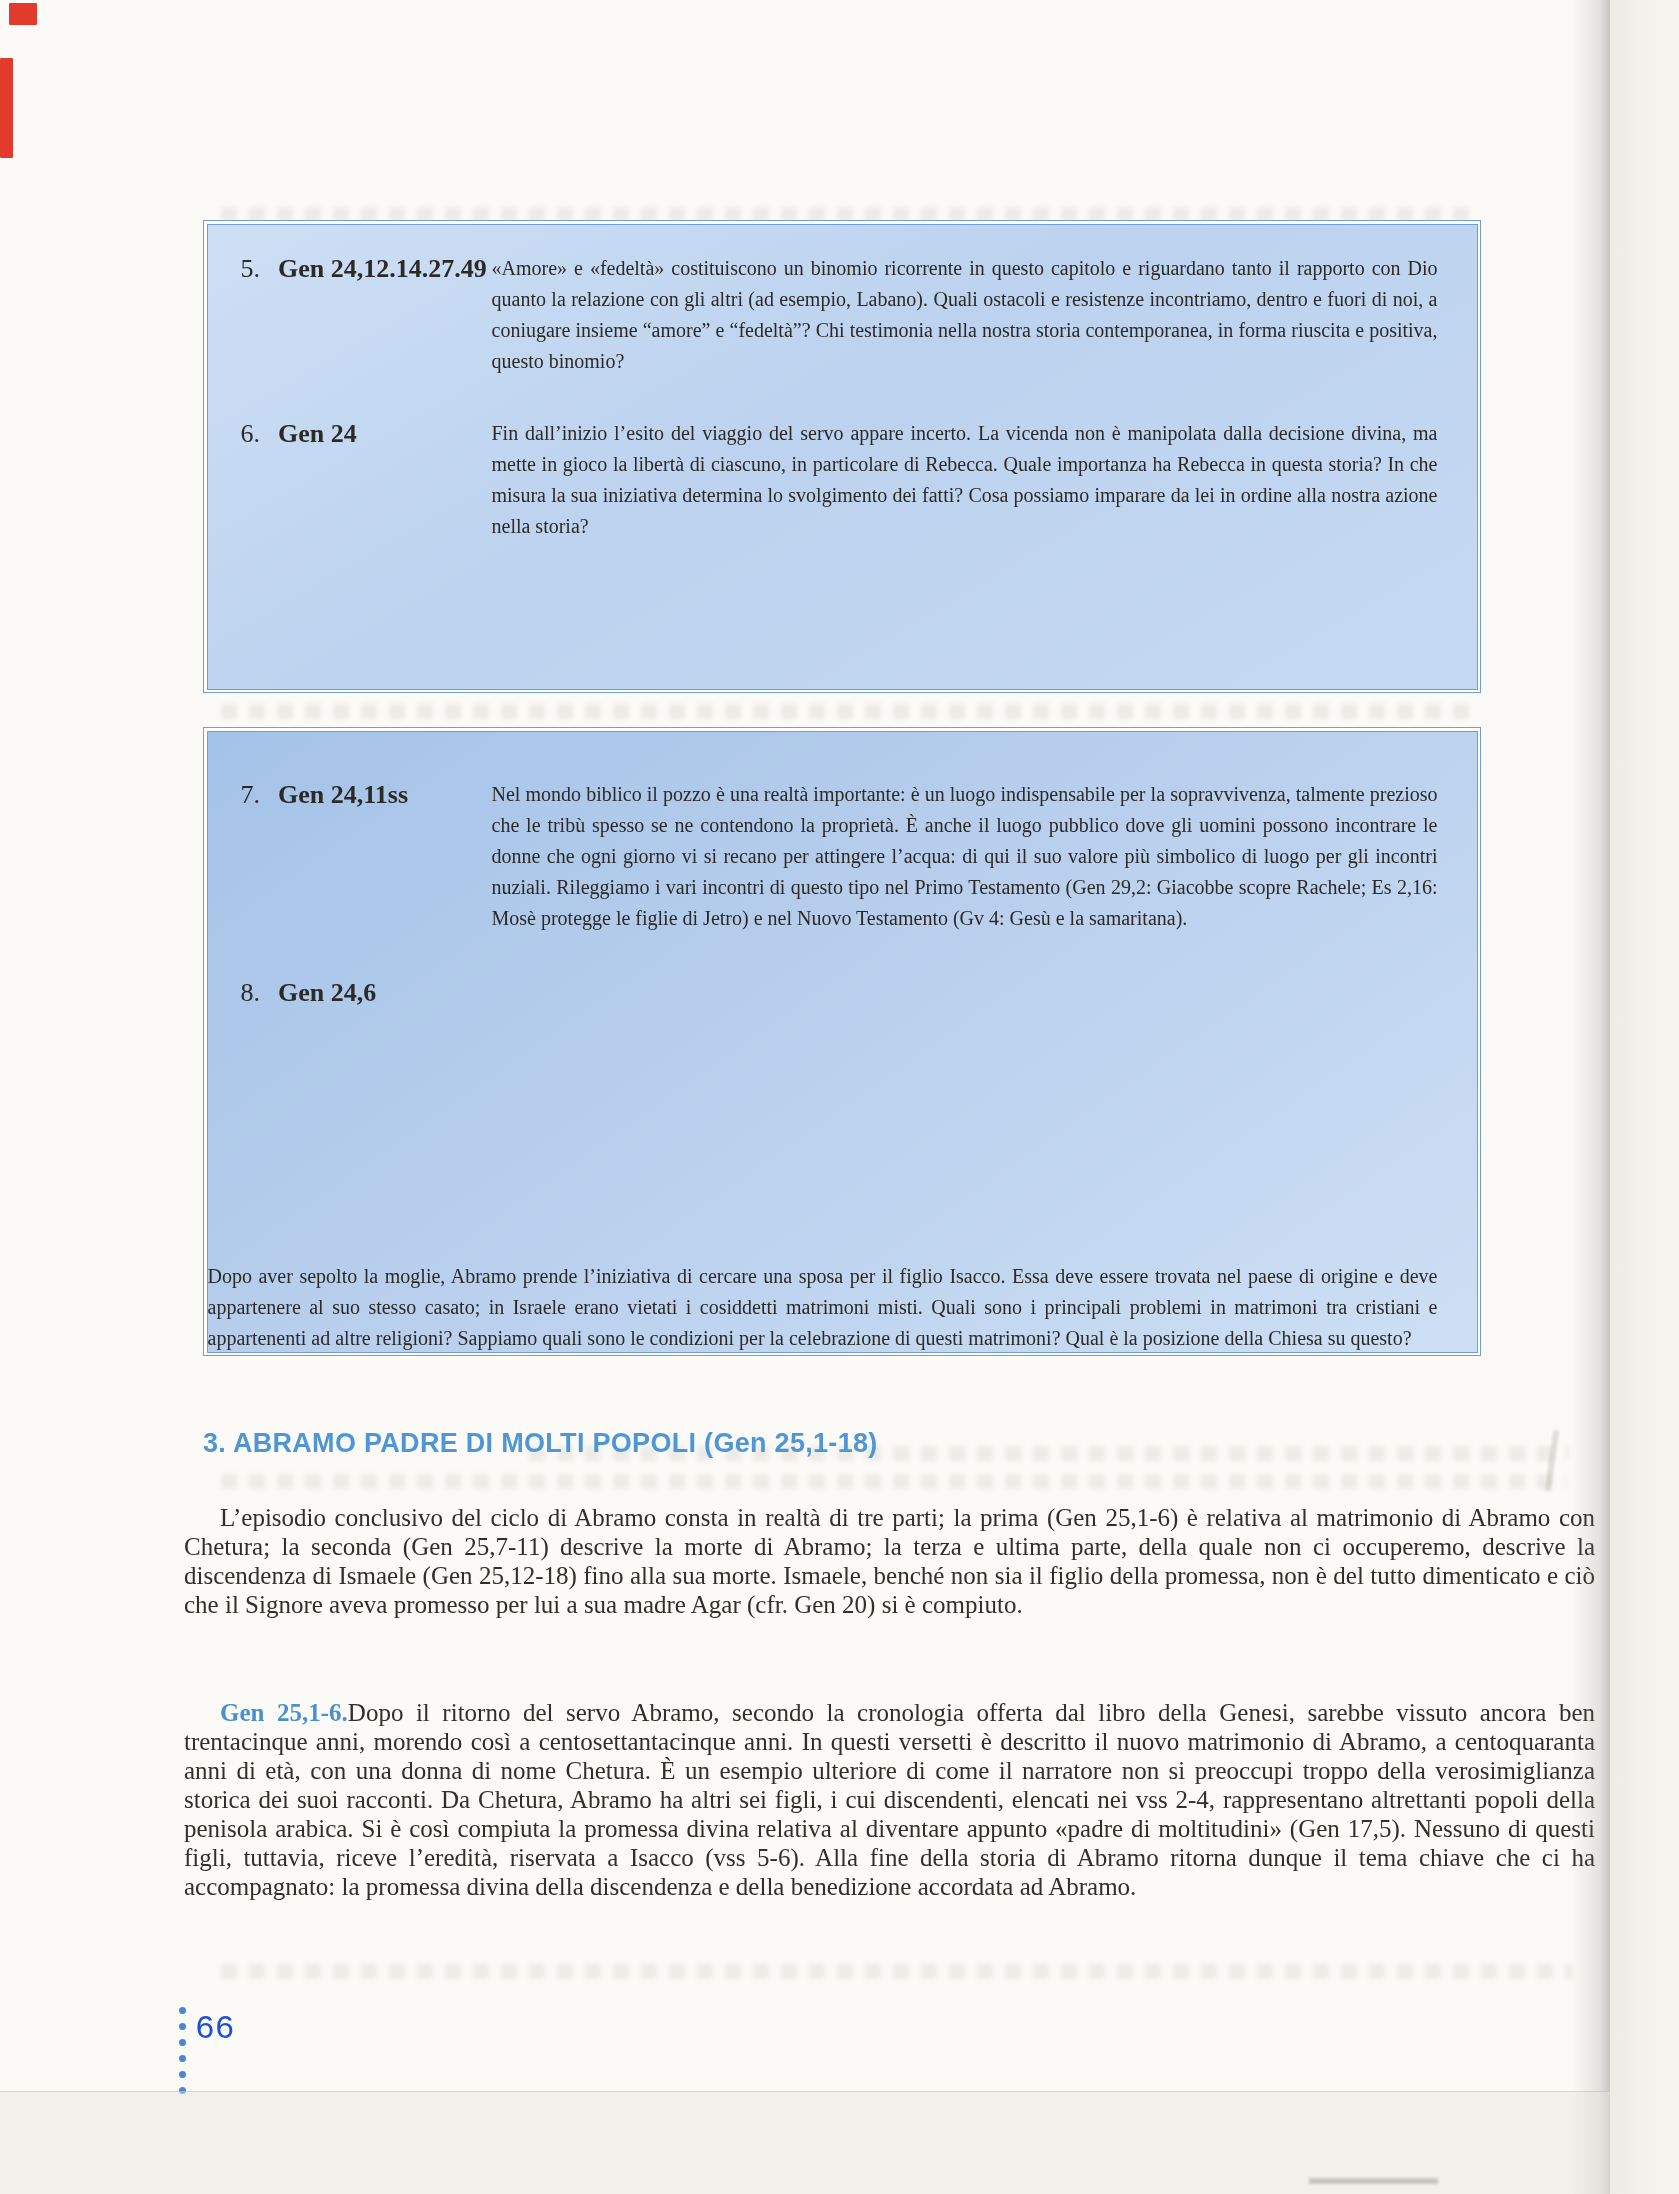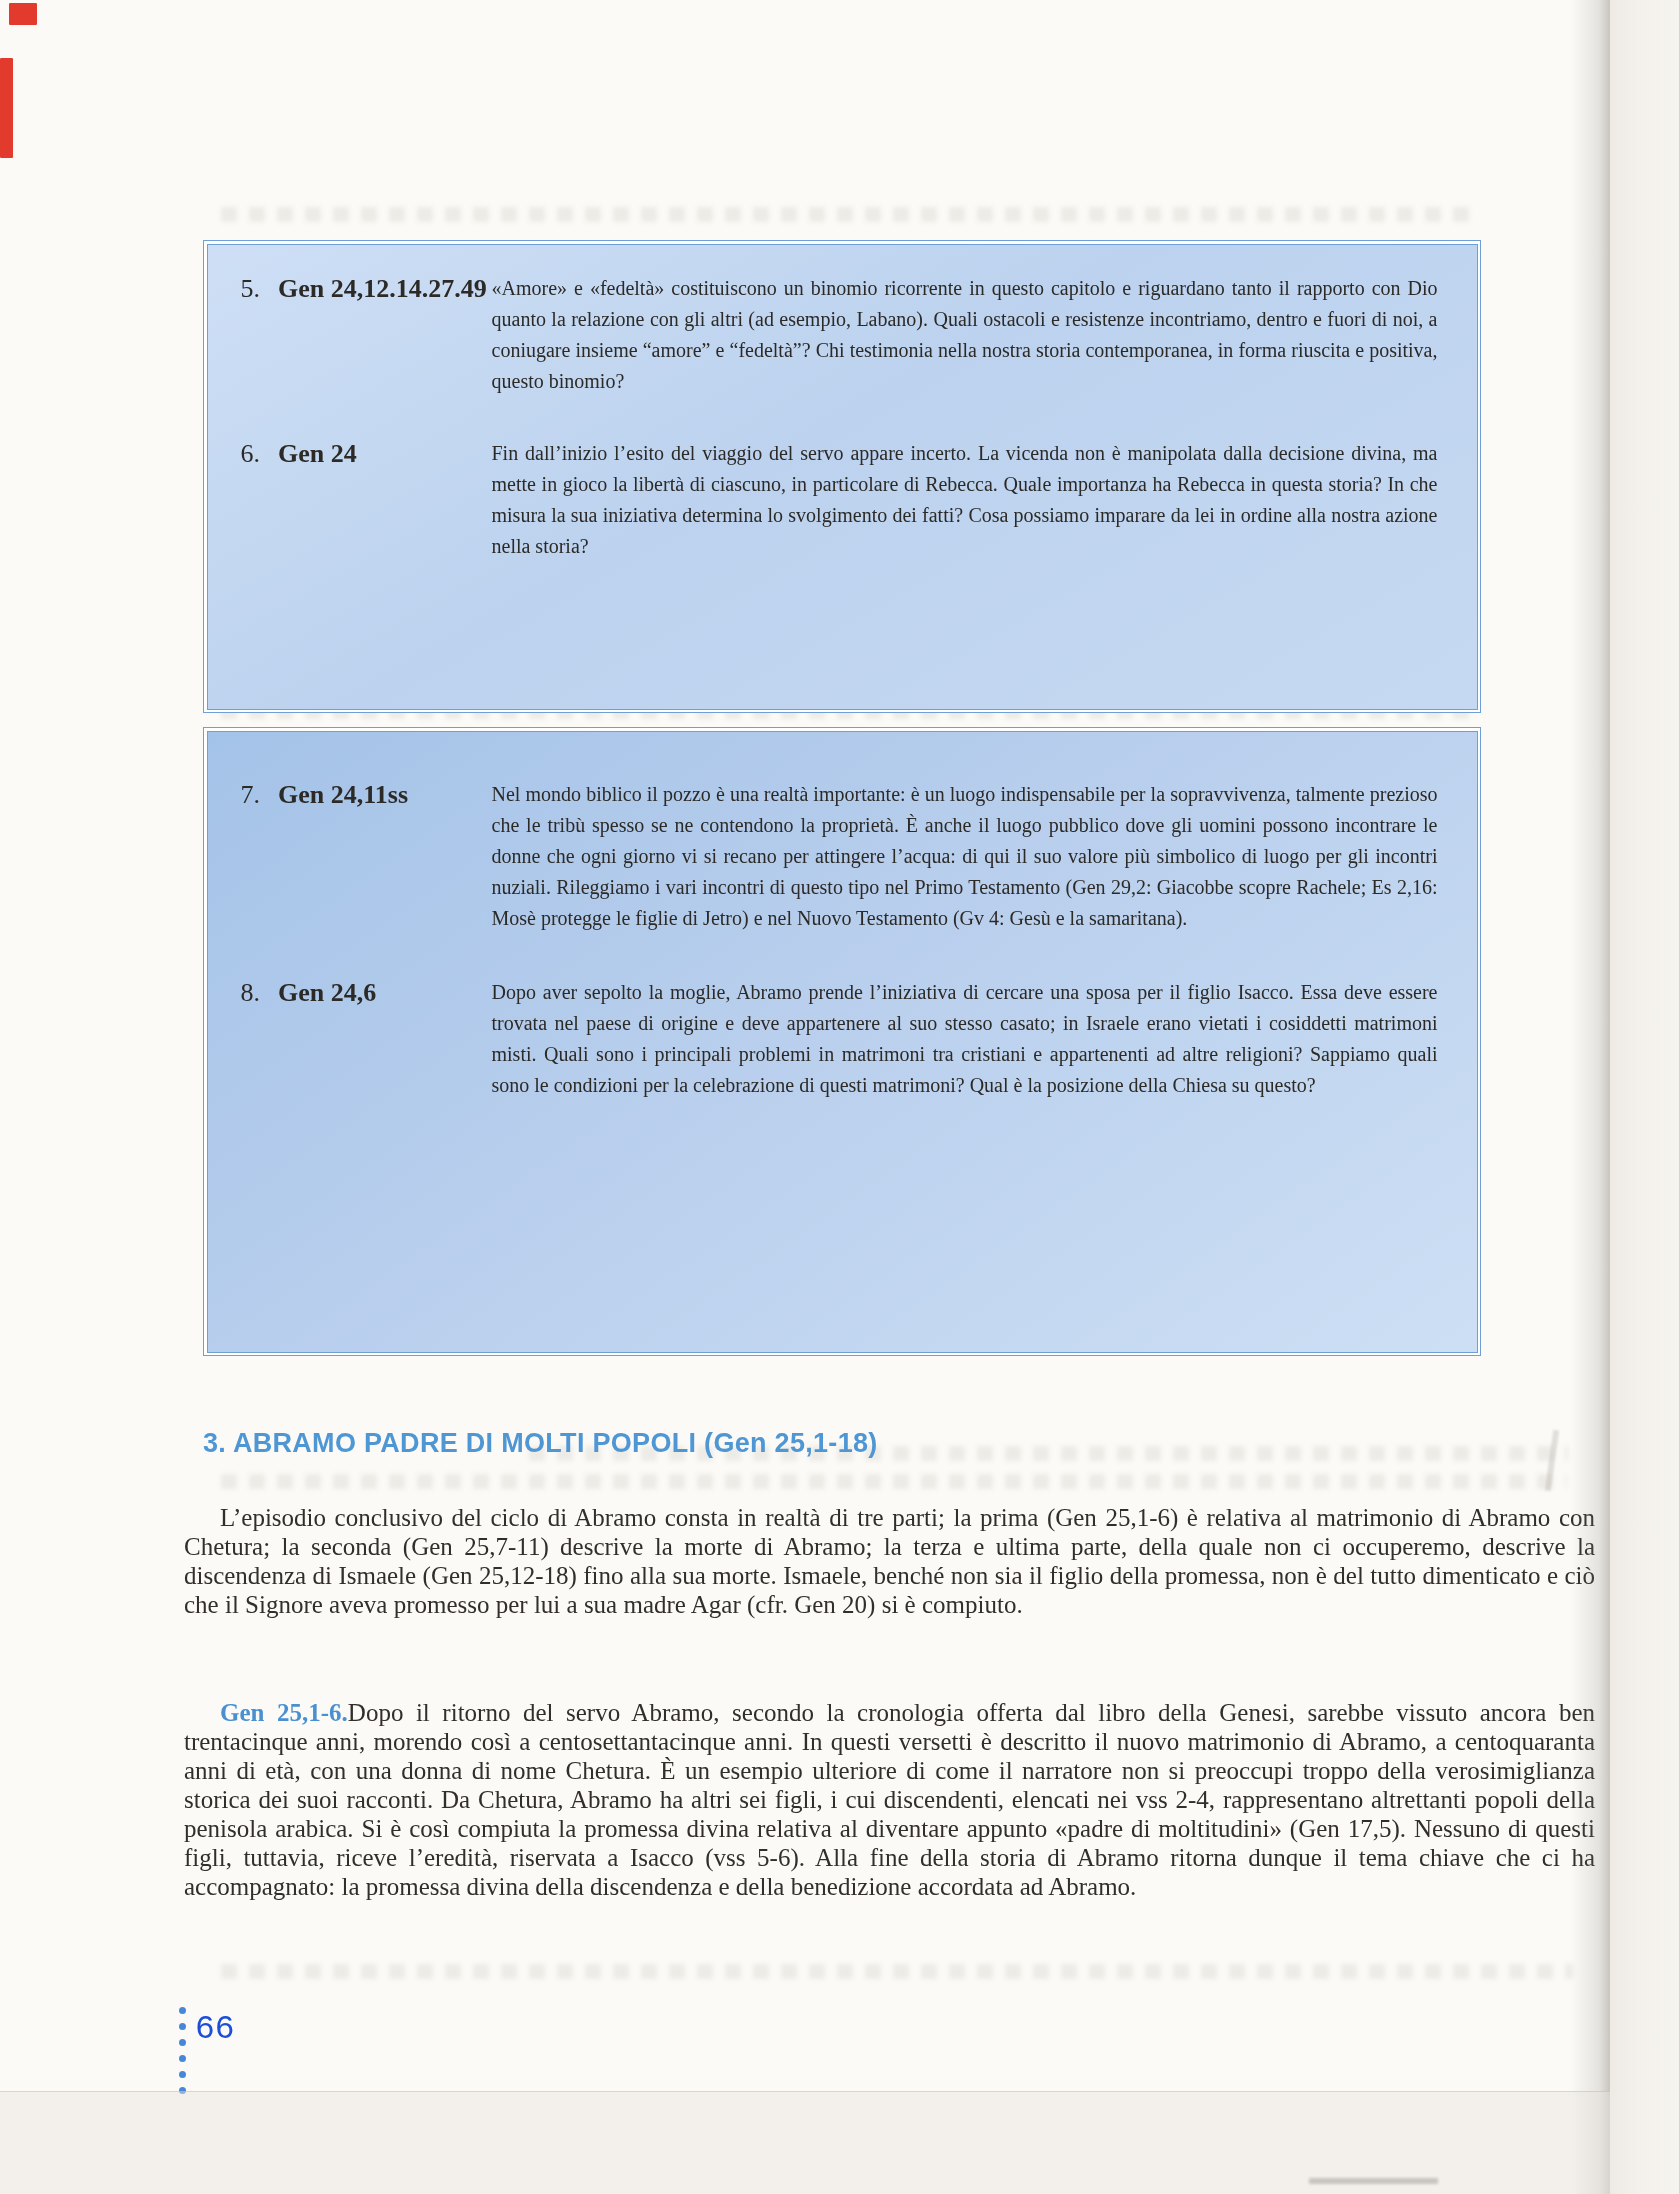--- a/index.html
+++ b/index.html
@@ -24,28 +24,28 @@
   .botband{position:absolute;left:0;top:2091px;width:1610px;height:103px;
     background:rgba(232,229,222,.45);border-top:1.2px solid rgba(178,172,162,.40);}
   .smudge{position:absolute;left:1309px;top:2178px;width:129px;height:6.1px;
     background:rgba(120,115,108,.35);filter:blur(1.8px);}
   .crease{position:absolute;left:1549px;top:1430px;width:6.1px;height:61px;
     background:rgba(150,145,135,.25);filter:blur(1.2px);transform:rotate(8deg);}
 
   
   .qbox{position:absolute;left:203px;width:1278px;background:#ffffff;
     border:1.8px solid #6f9fd7;padding:2.5px;box-sizing:border-box;}
-  .qbox1{top:240px;height:473px;}
+  .qbox1{top:220px;height:473px;}
   .qbox2{top:727px;height:629px;}
   .qbox-inner{border:1.8px solid #6f9fd7;width:100%;height:100%;box-sizing:border-box;overflow:hidden;}
   .qbox1 .qbox-inner{background:linear-gradient(150deg,#cedff5 0%,#bcd2ee 45%,#c6d9f2 100%);padding-top:28px;}
   .qbox2 .qbox-inner{background:linear-gradient(145deg,#a4c3e8 0%,#b6cdec 40%,#cddff4 100%);padding-top:47px;}
   .qitem{display:flex;align-items:flex-start;}
   .qbox1 .qitem + .qitem{margin-top:41px;}
-  .qbox2 .qitem + .qitem{margin-top:43px;}
+  .qbox2 .qitem + .qitem{margin-top:43px;flex-direction:column;}
   .qlabel{flex:0 0 284px;padding-left:33px;box-sizing:border-box;
     font-size:26px;line-height:31px;color:#2c2a27;white-space:nowrap;}
   .qnum{display:inline-block;min-width:31px;}
   .qref{font-weight:bold;}
   .qtext{flex:1;margin-right:39px;font-size:20px;line-height:31px;
     text-align:justify;color:#2c2a27;hyphens:auto;}
 
   
   .heading{position:absolute;left:203px;top:1406px;width:1291px;
     font-family:"Liberation Sans", sans-serif;font-weight:bold;

